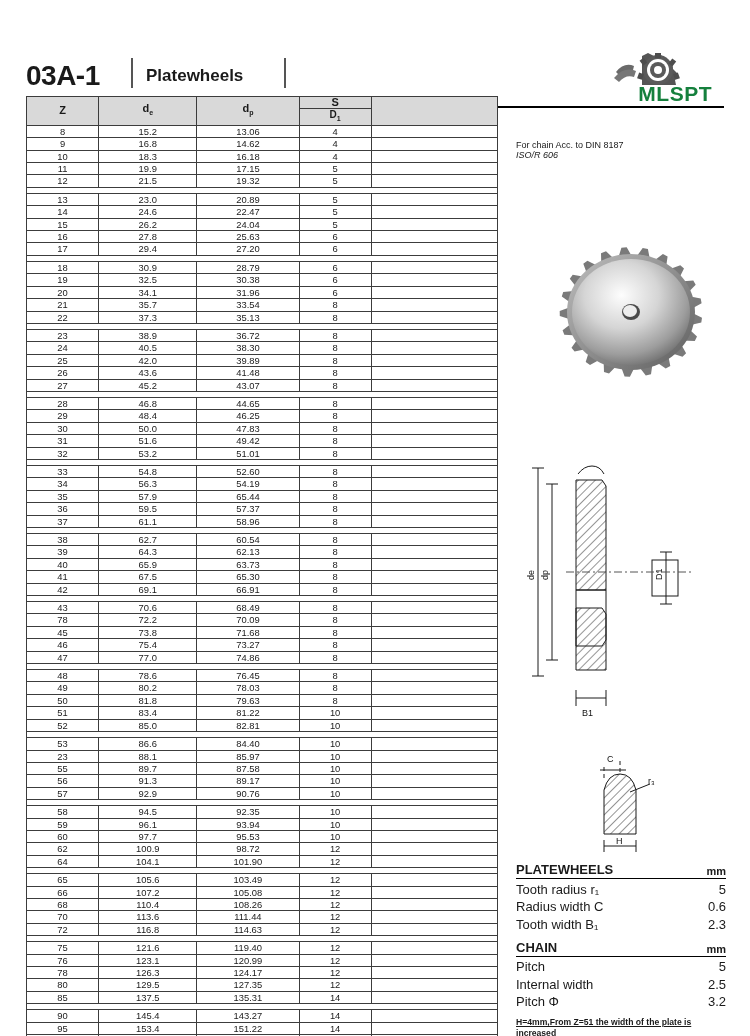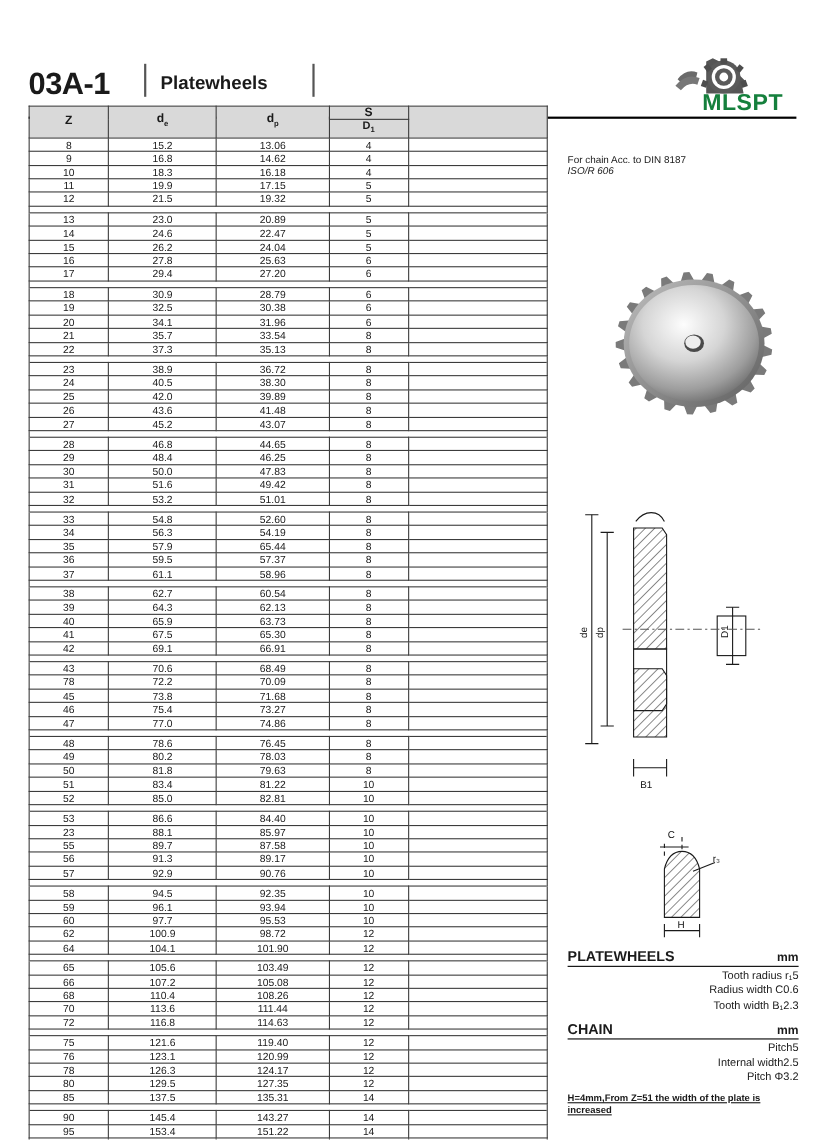--- a/index.html
+++ b/index.html
@@ -93,21 +93,21 @@
   
   #section-dwg { position:absolute; left:516px; top:440px; width:210px; height:295px; }
   
   #br-tables { position:absolute; left:516px; top:862px; width:210px; }
   .br-head {
     display:flex; justify-content:space-between; align-items:flex-end;
     border-bottom:1.6px solid #000; padding-bottom:1px;
   }
   .br-head .t { font-size:13px; font-weight:bold; }
   .br-head .u { font-size:11px; font-weight:bold;margin-left:20px; }
-  .br-row { display:flex; justify-content:flex-end; font-size:10px; margin-top:2.5px; }
+  .br-row { display:flex; justify-content:space-between; font-size:13px; margin-top:2.5px; }
   .br-block { margin-bottom:8px; }
   #note { font-size:8.6px; font-weight:bold; margin-top:6px; line-height:11px;text-decoration:underline; }
 </style>
 </head>
 <body>
 
 <div id="header">
   <div id="title-code">03A-1</div>
   <div id="title-divider1"></div>
   <div id="title-name">Platewheels</div>

